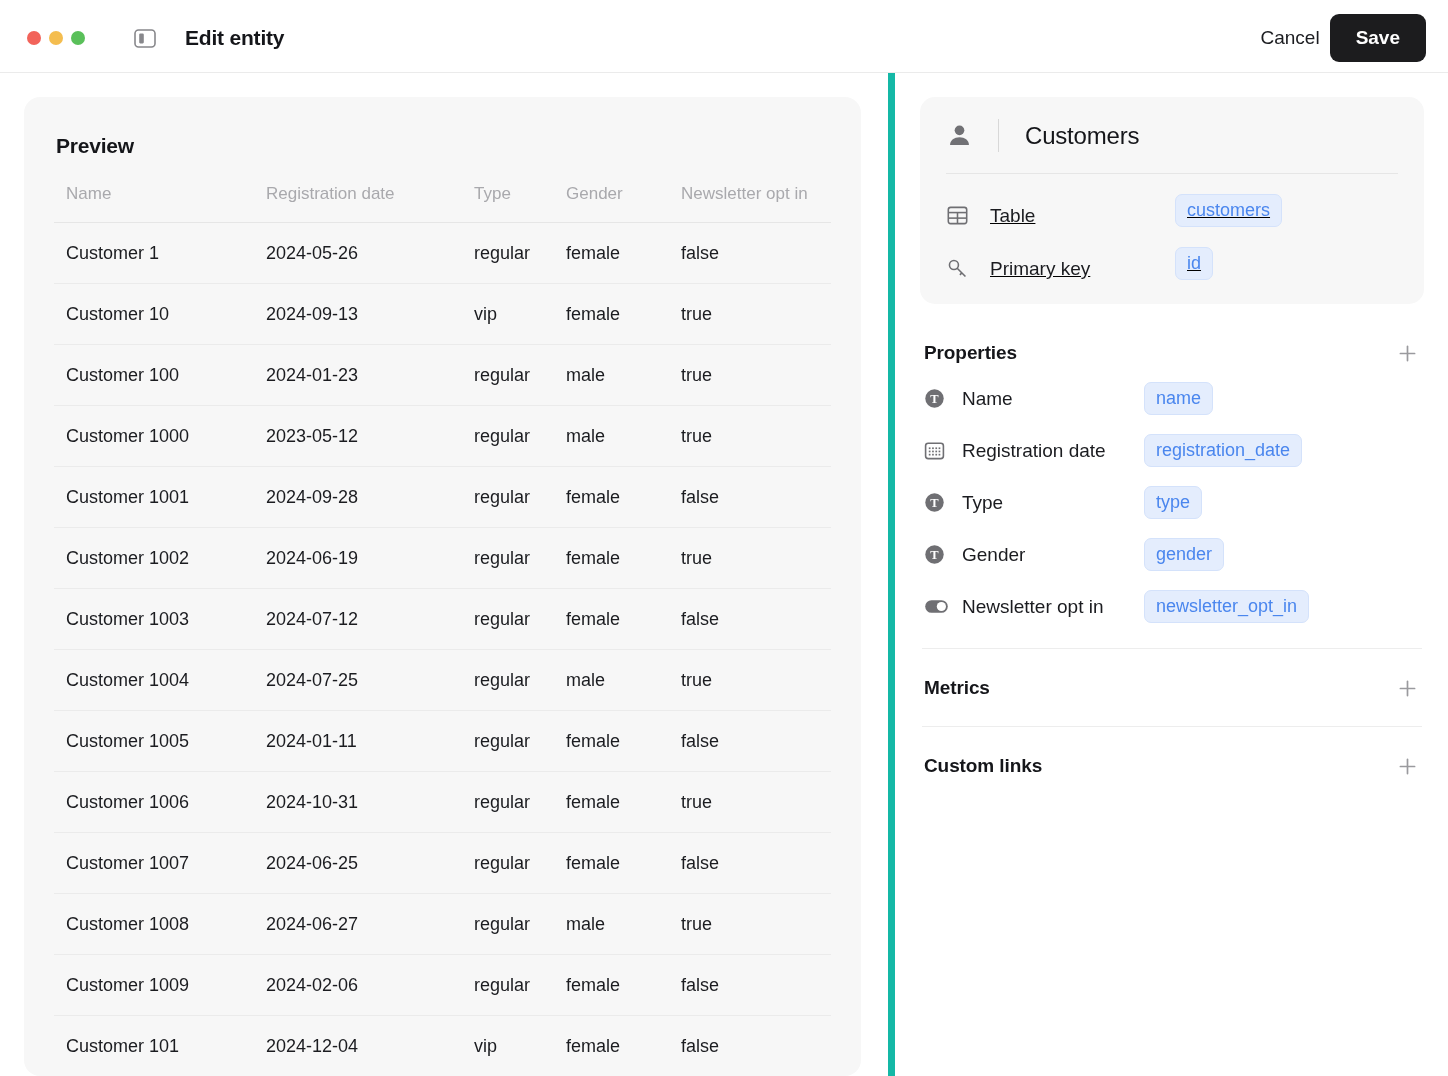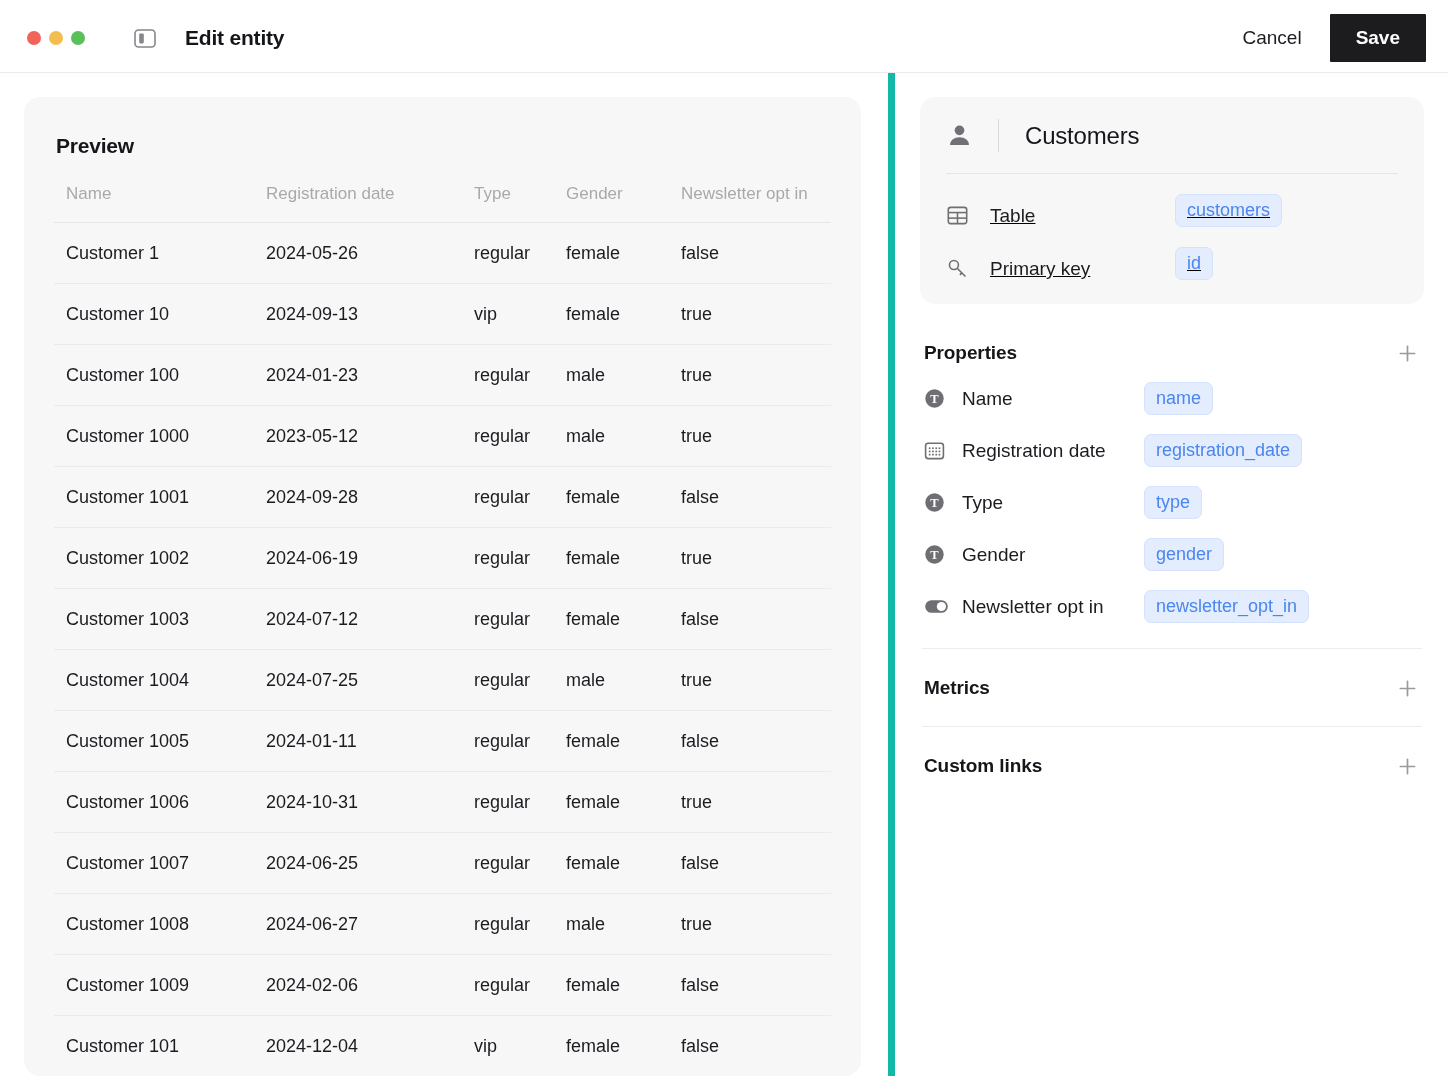--- a/index.html
+++ b/index.html
@@ -66,38 +66,37 @@
     font-size: 21px;
     font-weight: 700;
     color: #15161a;
     letter-spacing: -0.2px;
   }
 
   .titlebar-right {
     margin-left: auto;
     display: flex;
     align-items: center;
-    gap: 18px;
   }
   .btn-cancel {
     font-size: 19px;
     color: #1b1c20;
     background: transparent;
     border: none;
     padding: 8px 10px;
     cursor: pointer;
     font-family: inherit;
   }
   .btn-save {
     font-size: 19px;
     font-weight: 600;
     color: #ffffff;
     background: #1c1c1e;
     border: none;
-    border-radius: 1px;
+    border-radius: 9px;
     padding: 13px 26px;
     cursor: pointer;
     font-family: inherit;
   }
 
   
   .content {
     display: flex;
     height: calc(1076px - 73px);
     background: #ffffff;

